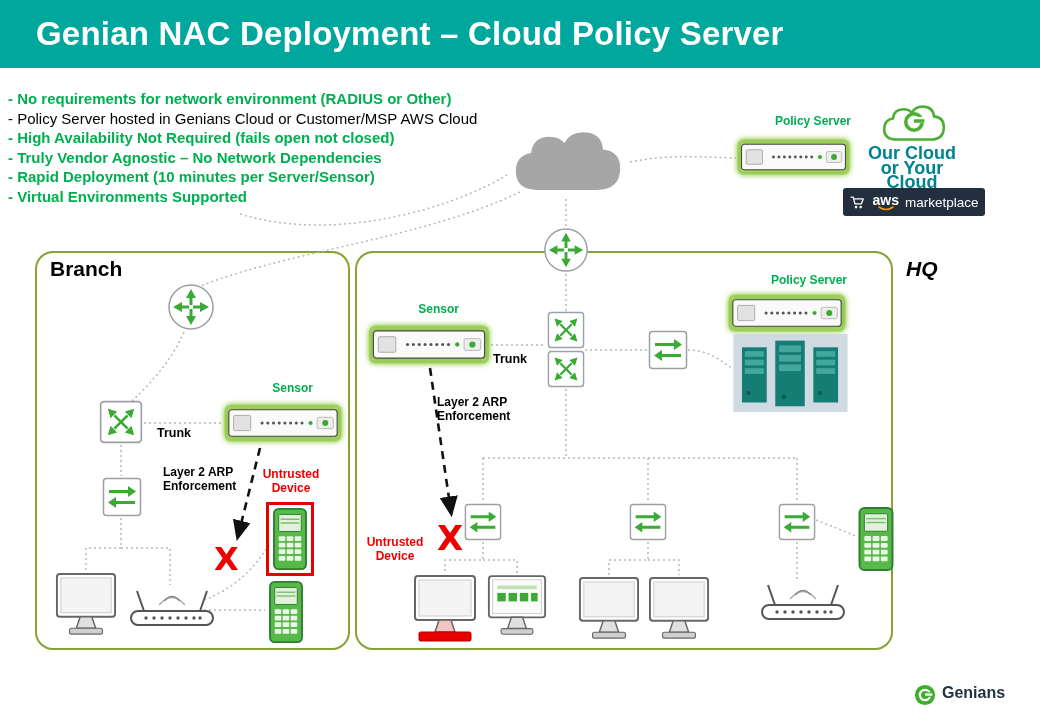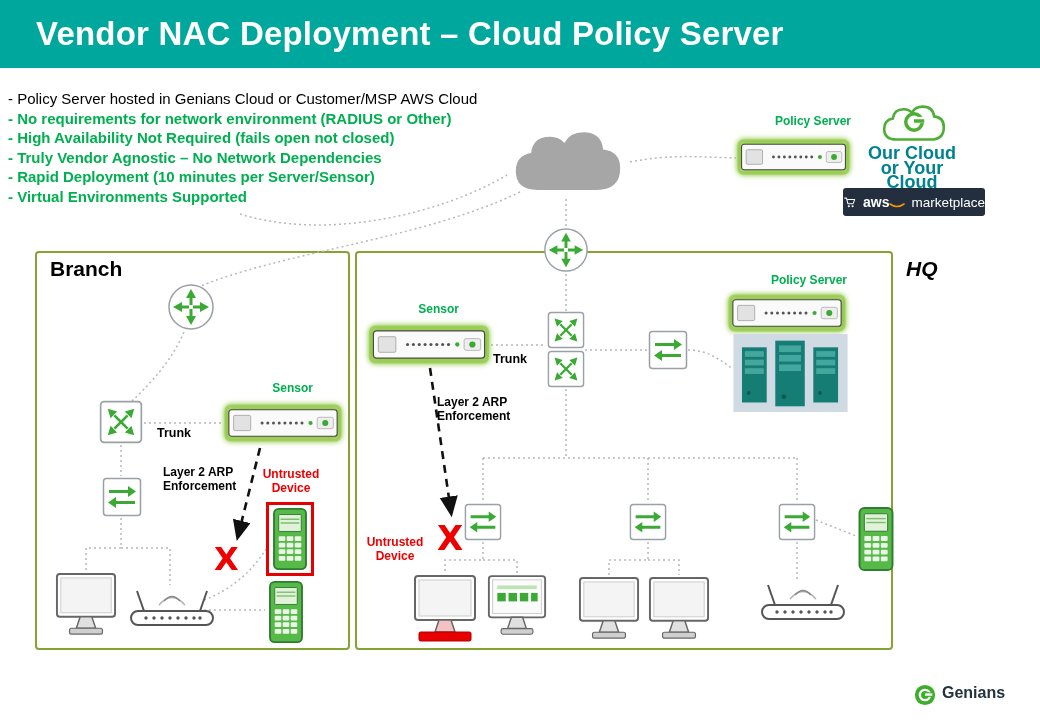--- a/index.html
+++ b/index.html
@@ -12,21 +12,21 @@
   .header { position:absolute; left:0; top:10; width:1040px; height:68px;
             background:#00a79d; display:flex; align-items:center; }
   .header h1 { color:#fff; font-size:33px; font-weight:bold; margin-left:36px; letter-spacing:0.2px; }
 
   
   .bullets { position:absolute; left:8px; top:89px; width:530px; }
   .bullet  { font-size:15px; line-height:19.5px; color:#000; }
   .bullet.green-b { color:#00b050; font-weight:bold; }
 
   
-  .zone { position:absolute; border:2.5px solid #84a333; border-radius:4px; background:transparent; }
+  .zone { position:absolute; border:2.5px solid #84a333; border-radius:18px; background:transparent; }
   .branch-box { left:35px; top:251px; width:315px; height:399px; }
   .hq-box     { left:355px; top:251px; width:538px; height:399px;font-style:italic; }
   .zone-title { position:absolute; font-size:21px; font-weight:bold; color:#000; }
   .branch-title { left:13px; top:4px; }
   .hq-title     { left:549px; top:4px; }
 
   
   .lbl { position:absolute; font-size:12px; font-weight:bold; line-height:13.5px; }
   .lbl.green { color:#00b050; }
   .lbl.red   { color:#ee0000; text-align:center; }
@@ -35,21 +35,21 @@
   .trunk { position:absolute; font-size:12.5px; color:#000; font-weight:600; }
   .xmark { position:absolute; color:#ee0000; font-weight:800; font-family:"DejaVu Sans", sans-serif; }
 
   .ourcloud { position:absolute; left:864px; top:146px; width:96px; text-align:center;
               color:#00838f; font-size:18px; font-weight:bold; line-height:14.5px; }
 
   
   .aws-badge { position:absolute; left:843px; top:188px; width:142px; height:28px;
                background:#232f3e; border-radius:3px; display:flex; align-items:center;
                justify-content:center; gap:6px; }
-  .aws-word { color:#fff; font-size:14px; font-weight:bold; line-height:12px; display:flex; flex-direction:row; align-items:flex-end; }
+  .aws-word { color:#fff; font-size:14px; font-weight:bold; line-height:12px; display:flex; flex-direction:column; align-items:center; }
   .aws-mkt  { color:#fff; font-size:13.5px; font-weight:normal; }
 
   
   .footer { position:absolute; left:914px; top:684px; display:flex; align-items:flex-start; gap:6px; }
   .brand  { font-size:16px; font-weight:bold; color:#22333f; }
 
   .glow { filter: drop-shadow(0 0 2.5px #8dc63f) drop-shadow(0 0 2px #8dc63f); }
   svg.icon { position:absolute; overflow:visible; }
 </style>
 </head>
@@ -220,26 +220,26 @@
     <path d="M3 4.5 h3 l2.4 9.5 h9 l2.6 -7 H8" fill="none" stroke="#fff" stroke-width="1.8" stroke-linecap="round" stroke-linejoin="round"></path>
     <circle cx="10" cy="18.5" r="1.8" fill="#fff"></circle>
     <circle cx="16.5" cy="18.5" r="1.8" fill="#fff"></circle>
   </symbol>
 </defs>
 </svg>
 
 <div class="stage">
 
   <header class="header">
-    <h1>Vendor NAC Deployment – Cloud Policy Server</h1>
+    <h1>Genian NAC Deployment – Cloud Policy Server</h1>
   </header>
 
   <div class="bullets">
+    <div class="bullet green-b">- No requirements for network environment (RADIUS or Other)</div>
     <div class="bullet">- Policy Server hosted in Genians Cloud or Customer/MSP AWS Cloud</div>
-    <div class="bullet green-b">- No requirements for network environment (RADIUS or Other)</div>
     <div class="bullet green-b">- High Availability Not Required (fails open not closed)</div>
     <div class="bullet green-b">- Truly Vendor Agnostic – No Network Dependencies</div>
     <div class="bullet green-b">- Rapid Deployment (10 minutes per Server/Sensor)</div>
     <div class="bullet green-b">- Virtual Environments Supported</div>
   </div>
 
   <div class="zone branch-box">
     <div class="zone-title branch-title">Branch</div>
   </div>
   <div class="zone hq-box">

